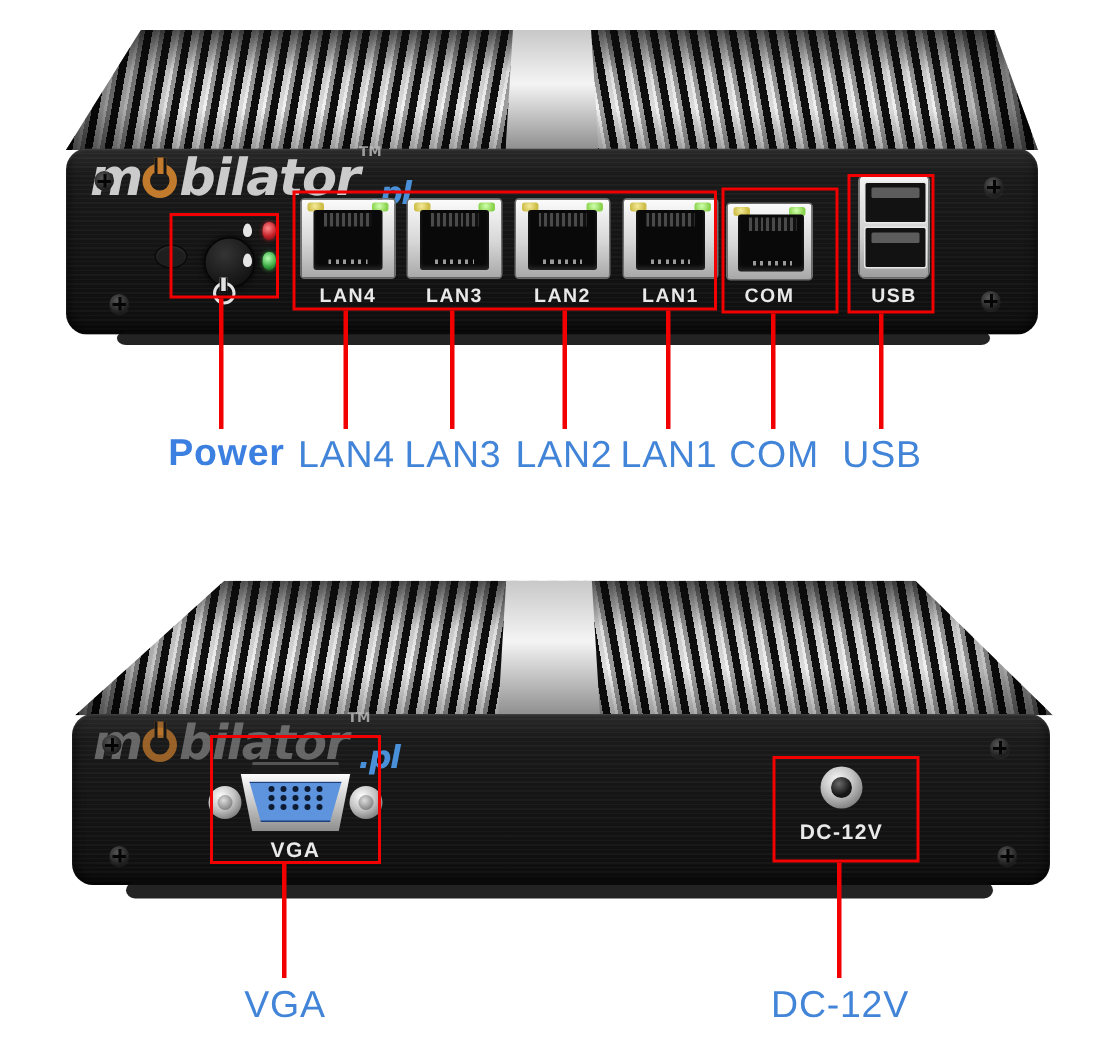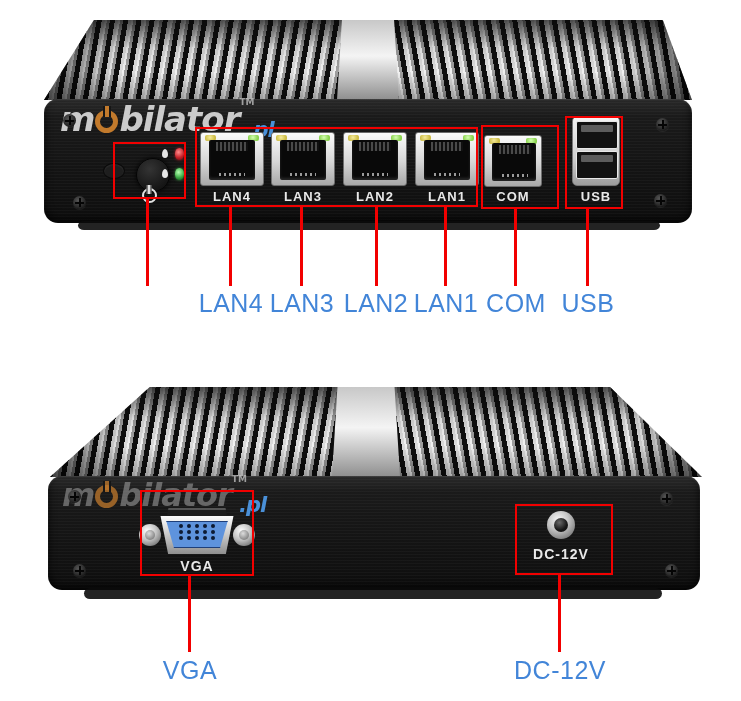--- a/index.html
+++ b/index.html
@@ -245,20 +245,21 @@
   <div class="rbox" style="left:565px;top:116px;width:58px;height:93px;"></div>
 
   <div class="rline" style="left:146px;top:199px;height:87px;"></div>
   <div class="rline" style="left:229px;top:207px;height:79px;"></div>
   <div class="rline" style="left:300px;top:207px;height:79px;"></div>
   <div class="rline" style="left:375px;top:207px;height:79px;"></div>
   <div class="rline" style="left:444px;top:207px;height:79px;"></div>
   <div class="rline" style="left:514px;top:209px;height:77px;"></div>
   <div class="rline" style="left:586px;top:209px;height:77px;"></div>
 
+  <span class="cl cl-bold" style="left:151px;top:288px;">Power</span>
   <span class="cl" style="left:231px;top:289px;">LAN4</span>
   <span class="cl" style="left:302px;top:289px;">LAN3</span>
   <span class="cl" style="left:376px;top:289px;">LAN2</span>
   <span class="cl" style="left:446px;top:289px;">LAN1</span>
   <span class="cl" style="left:516px;top:289px;">COM</span>
   <span class="cl" style="left:588px;top:289px;">USB</span>
 
   <div class="fins fins2">
     <div class="fin-half fin-left"></div>
     <div class="fin-half fin-right"></div>

